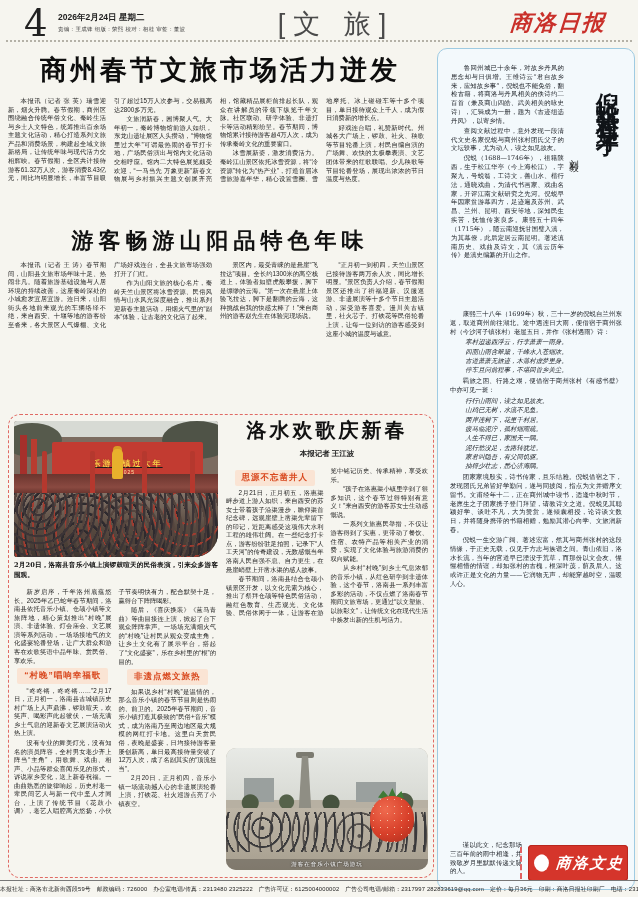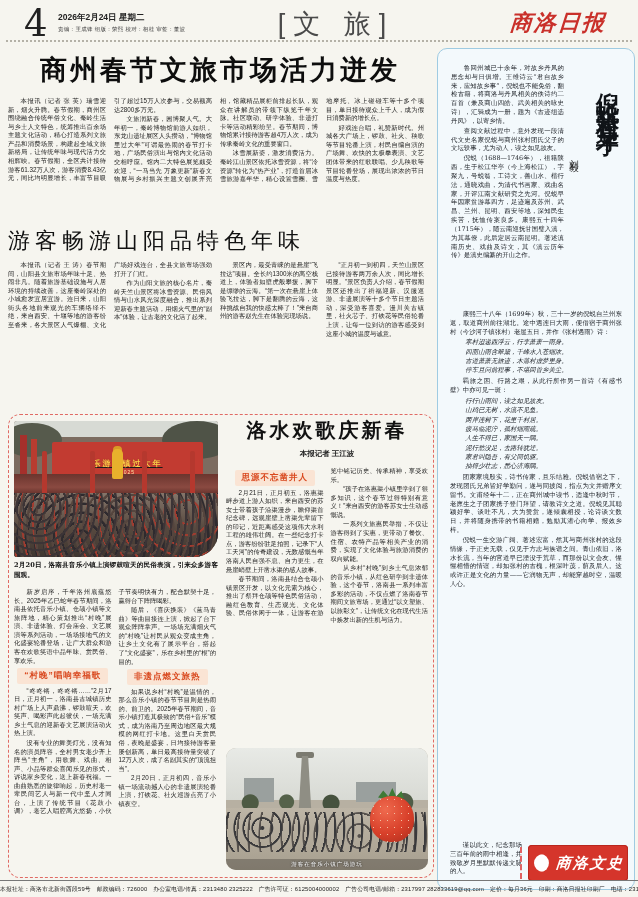--- a/index.html
+++ b/index.html
@@ -7,21 +7,21 @@
   .abs{position:absolute;}
   
   .pagenum{left:24px;top:2px;font-family:"DejaVu Serif",serif;font-size:37px;font-weight:400;color:#222;}
   .date{left:58px;top:12px;font-size:8.5px;font-weight:bold;color:#222;}
   .staff{left:58px;top:26px;font-size:5.5px;color:#444;letter-spacing:.3px;}
   .section{left:196px;top:6px;width:280px;text-align:center;font-size:27px;color:#4a4a4a;letter-spacing:8px;font-weight:500;}
   .masthead{right:32px;top:8px;font-family:"DejaVu Serif",serif;font-size:22px;font-weight:bold;font-style:italic;color:#c9302a;letter-spacing:2px;transform:skewX(-4deg);}
   .toprule{left:6px;right:6px;top:40px;border-bottom:2px dotted #b4b1a7;height:0;}
   
   .h1{left:8px;top:52px;width:424px;text-align:center;font-size:27px;font-weight:900;letter-spacing:3px;color:#0d0d0d;}
-  .h2{left:8px;top:226px;width:424px;text-align:left;font-size:22px;font-weight:400;letter-spacing:5px;color:#111;}
+  .h2{left:8px;top:226px;width:424px;text-align:center;font-size:22px;font-weight:700;letter-spacing:5px;color:#111;}
   .h3{left:224px;top:417px;width:206px;text-align:center;font-size:20px;font-weight:900;letter-spacing:3px;color:#111;}
   .byline{left:224px;top:449px;width:206px;text-align:center;font-size:7.5px;font-weight:bold;color:#222;}
   
   .cols{overflow:hidden;text-align:justify;font-size:6.3px;line-height:1.36;color:#1c1c1c;}
   .c4{column-count:4;column-gap:8px;}
   .c2{column-count:2;column-gap:7px;}
   .para{margin:0 0 1px;text-indent:2em;}
   .subbox{display:block;width:fit-content;margin:3px auto;padding:2px 7px;background:#fae4d4;color:#d9481e;font-size:8.5px;font-weight:bold;letter-spacing:1px;border-radius:2px;break-inside:avoid;}
   
   .dashedbox{left:8px;top:414px;width:424px;height:462px;border:1.5px dashed #e06a64;border-radius:12px;}
@@ -180,32 +180,32 @@
   <div class="abs vtitle">倪蜕张村遇才子</div>
   <div class="abs vauthor">刘毅</div>
   <div class="abs essay e-wide">
     <p class="para">康熙三十八年（1699年）秋，三十一岁的倪蜕自兰州东返，取道商州前往湖北。途中遇连日大雨，便借宿于商州张村（今沙河子镇张村）老屋五日，并作《张村遇雨》诗：</p>
     <div class="poem">
       <div>寒村迢递西浮云，行李萧萧一雨身。</div>
       <div>四面山雨含翠黛，千峰水入苍烟浓。</div>
       <div>古道萧萧无旅迹，木落村虚梦里身。</div>
       <div>停车且问前程事，不堪回首乡关尘。</div>
     </div>
-    <p class="para">羁旅之困、行路之艰，从此行所作另一首诗《有感书壁》中亦可见一斑：</p>
+    <p class="para">羁旅之困、行路之艰，便借宿于商州张村《有感书壁》中亦可见一斑：</p>
     <div class="poem">
       <div>行行山雨间，读之如见故友。</div>
       <div>山鸡已无树，水流不见鱼。</div>
       <div>两岸连树下，花里千村居。</div>
       <div>疲马临泥泞，孤村烟雨疏。</div>
       <div>人生不得已，家国天一隅。</div>
       <div>泥行愁没足，去路转犹迂。</div>
       <div>家君叫隐吾，有父同饥驱。</div>
       <div>抽得少壮志，悉心济海隅。</div>
     </div>
-    <p class="para">团家家境殷实，诗书传家，且乐结雅。倪蜕借宿之下，发现团氏兄弟皆好学勤问，遂与同披阅，指点为文并赠序文留书。文甫经年十二，正在商州城中读书，适逢中秋时节，老廪生之子团家携子登门拜望，请教诗文之道。倪蜕见其聪颖好学、谈吐不凡，大为赞赏，遂倾囊相授，论诗谈文数日，并将随身携带的书籍相赠，勉励其潜心向学、报效乡梓。</p>
+    <p class="para">团家家境殷实，诗书传家，且乐结雅。倪蜕借宿之下，发现团氏兄弟皆好学勤问，遂与同披阅，指点为文并赠序文留书。文甫经年十二，正在商州城中读书，适逢中秋时节，老廪生之子团家携子登门拜望，请教诗文之道。倪蜕见其聪颖好学、谈吐不凡，大为赞赏，遂倾囊相授，论诗谈文数日，并将随身携带的书籍相赠，勉励其潜心向学、文旅润新春。</p>
     <p class="para">倪蜕一生交游广阔、著述宏富，然其与商州张村的这段情缘，于正史无载，仅见于方志与族谱之间。青山依旧，洛水长流，当年的官道早已湮没于荒草，而那份以文会友、惺惺相惜的情谊，却如张村的古槐，根深叶茂，荫及后人。这或许正是文化的力量——它润物无声，却能穿越时空，温暖人心。</p>
   </div>
   <div class="abs essay e-bottom">
     <p class="para">谨以此文，纪念那场三百年前的雨中相逢，并致敬岁月里默默传递文脉的人。</p>
   </div>
   <div class="abs reddash"></div>
   <div class="abs logo">
     <div class="logo-moon"></div>
     <div class="logo-text">商洛文史</div>
   </div>

